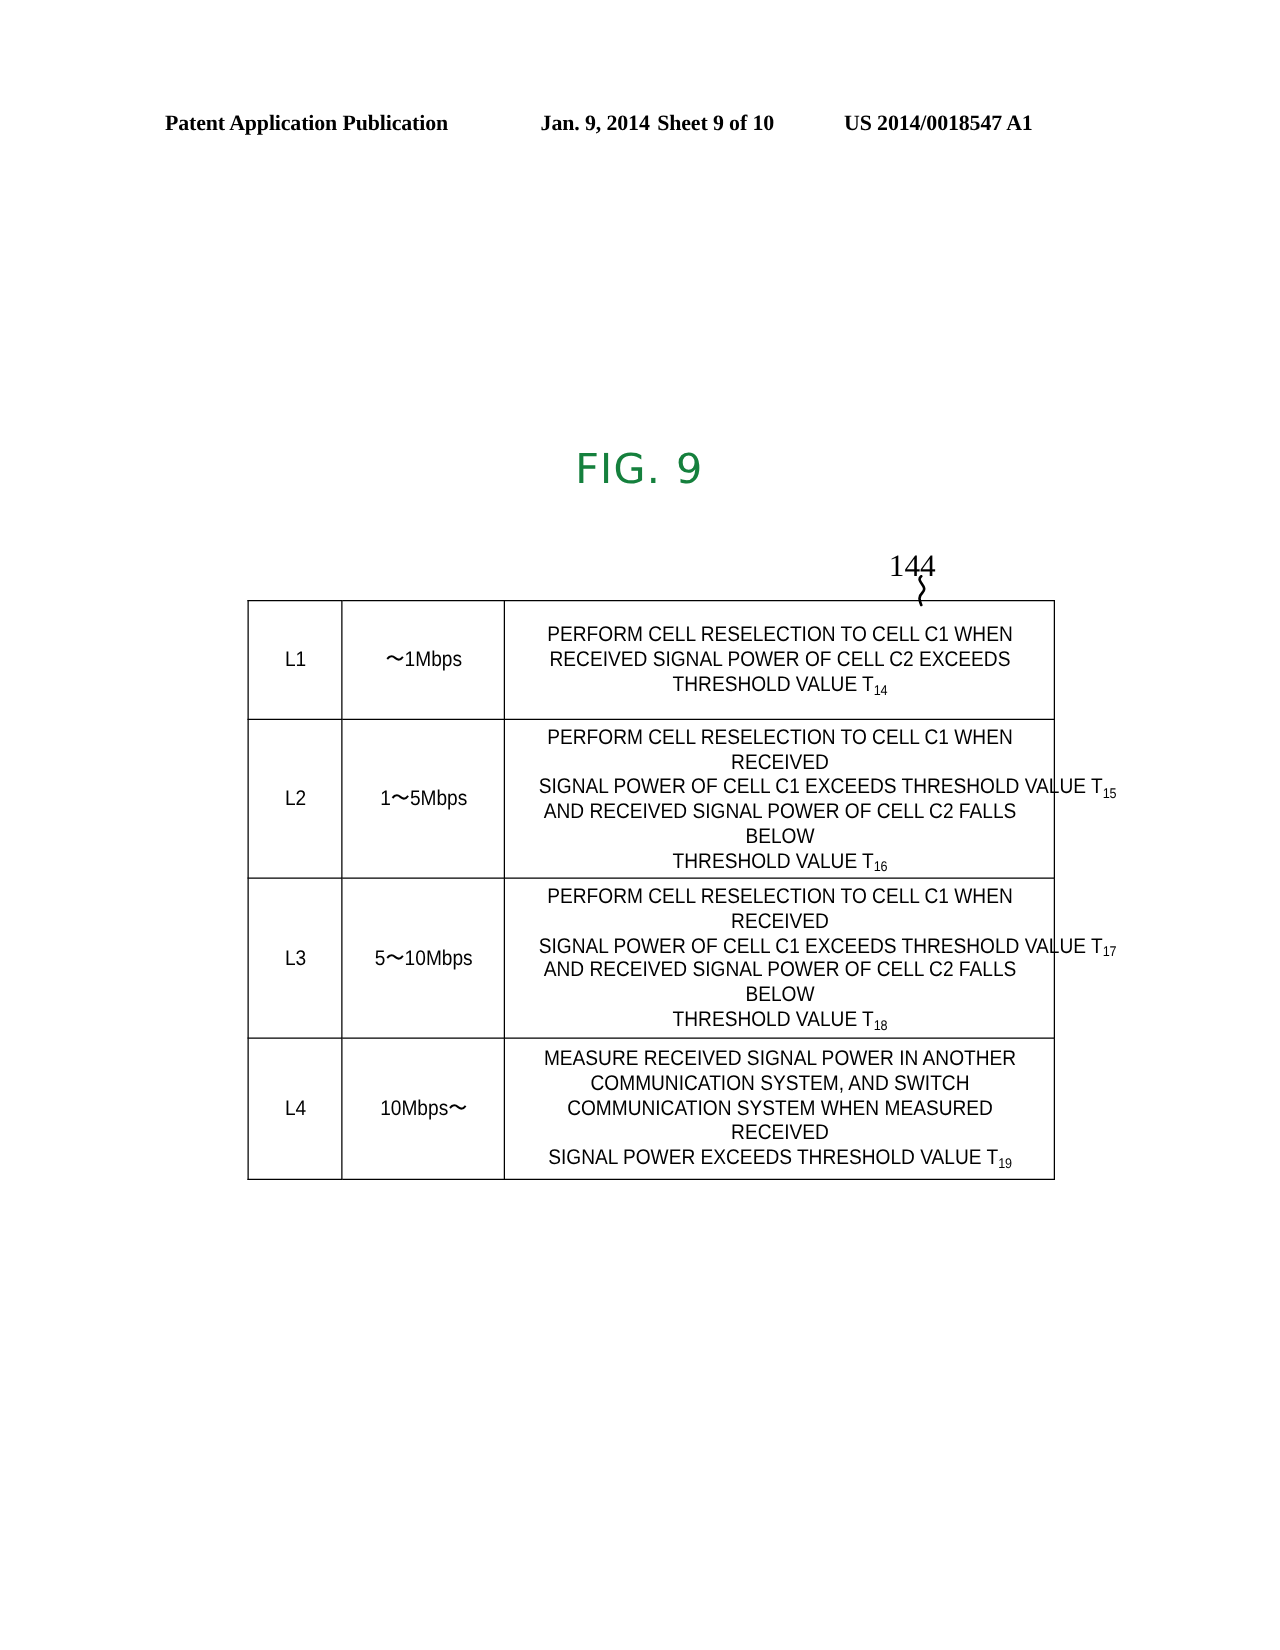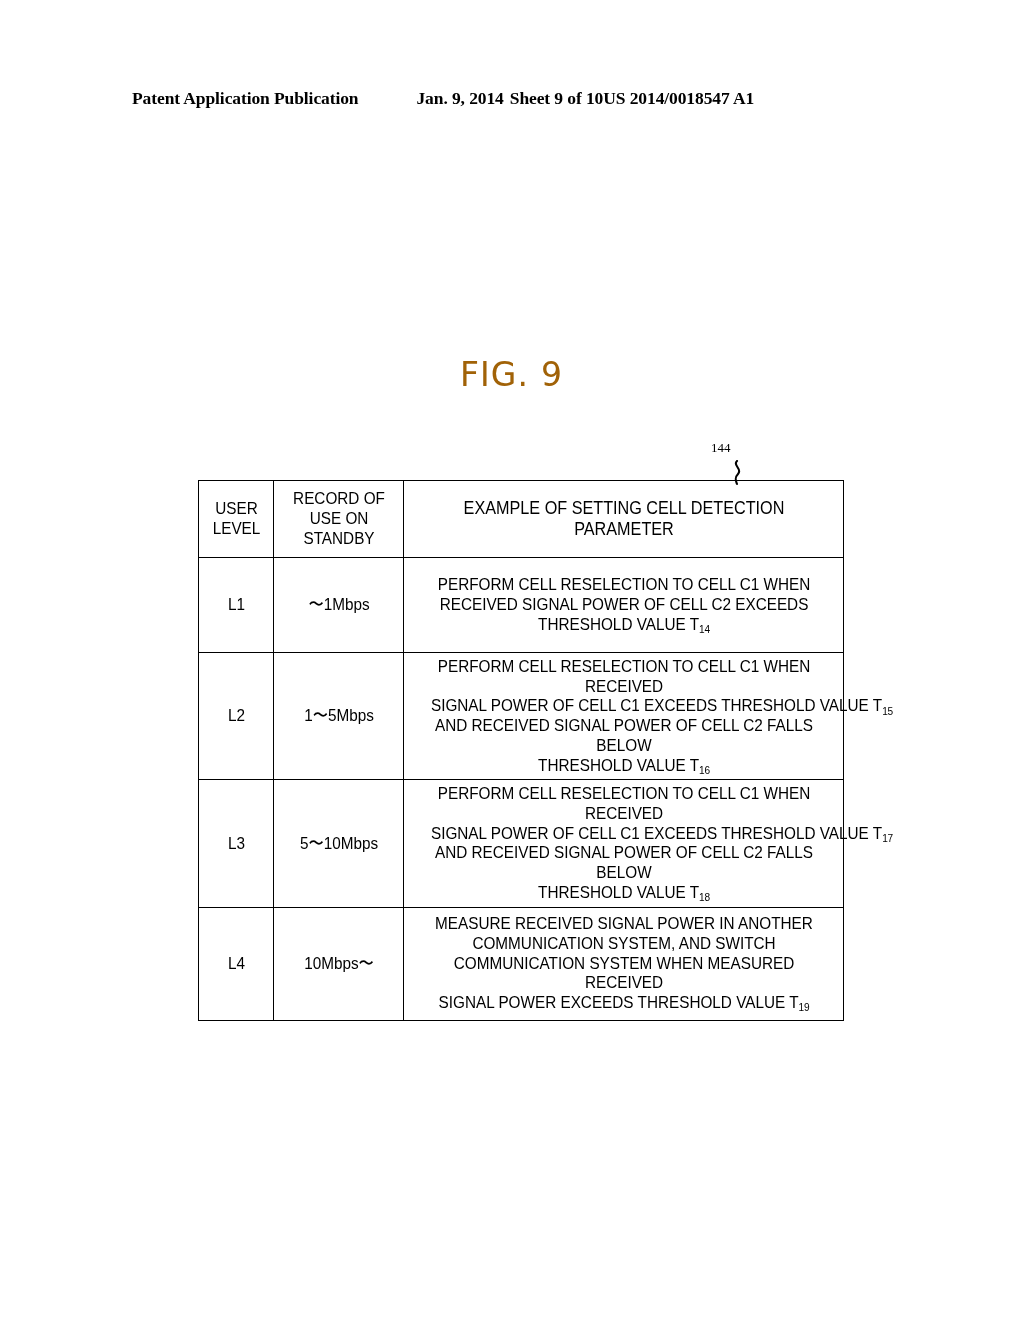--- a/index.html
+++ b/index.html
@@ -24,54 +24,54 @@
     width: 752px;
     height: 26px;
     display: flex;
     align-items: baseline;
     font-family: "Liberation Serif", serif;
     font-weight: bold;
     font-size: 17.5px;
     letter-spacing: -0.1px;
     white-space: nowrap;
   }
-  .hdr-pub      { margin-right: 58px; font-family: Liberation Serif, serif; }
+  .hdr-pub      { margin-right: 74px; font-family: Liberation Serif, serif; }
   .hdr-date     { margin-right: 6px; }
-  .hdr-sheet    { }
+  .hdr-sheet    { margin-right: 56px; }
   .hdr-patno    { }
 
   
   .fig-title {
     position: absolute;
     left: 0;
     top: 355px;
     width: 1024px;
     text-align: center;
     font-family: "DejaVu Sans", sans-serif;
     font-size: 33px;
     letter-spacing: 2px;
-    color: #a16207;
+    color: #15803d;
   }
   .fig-title .fig-word { letter-spacing: 1px; }
   .fig-title .fig-num  { margin-left: 12px; }
 
   
   .ref-wrap {
     position: absolute;
     left: 706px;
     top: 440px;
     width: 70px;
     height: 44px;
   }
   .ref-num {
     position: absolute;
     left: 5px;
     top: 0;
     font-family: "Liberation Serif", serif;
-    font-size: 13px;
+    font-size: 25px;
     letter-spacing: 0px;
     color: #000;
   }
   .ref-squiggle {
     position: absolute;
     left: 18px;
     top: 20px;
   }
 
   
@@ -144,32 +144,20 @@
   </svg>
 </div>
 
 <table class="fig-table">
   <colgroup>
     <col class="col-level">
     <col class="col-rec">
     <col class="col-param">
   </colgroup>
   <tbody>
-    <tr class="r-header">
-      <td class="hdr-cell">
-        <div>USER</div>
-        <div>LEVEL</div>
-      </td>
-      <td class="hdr-cell">
-        <div>RECORD OF</div>
-        <div>USE ON</div>
-        <div>STANDBY</div>
-      </td>
-      <td class="hdr-cell param-head">EXAMPLE OF SETTING CELL DETECTION PARAMETER</td>
-    </tr>
 
     <tr class="r-l1">
       <td class="row-level">L1</td>
       <td class="row-rate">〜1Mbps</td>
       <td class="row-desc">
         <div>PERFORM CELL RESELECTION TO CELL C1 WHEN</div>
         <div>RECEIVED SIGNAL POWER OF CELL C2 EXCEEDS</div>
         <div class="nowrap"><span>THRESHOLD VALUE T</span><sub>14</sub></div>
       </td>
     </tr>

